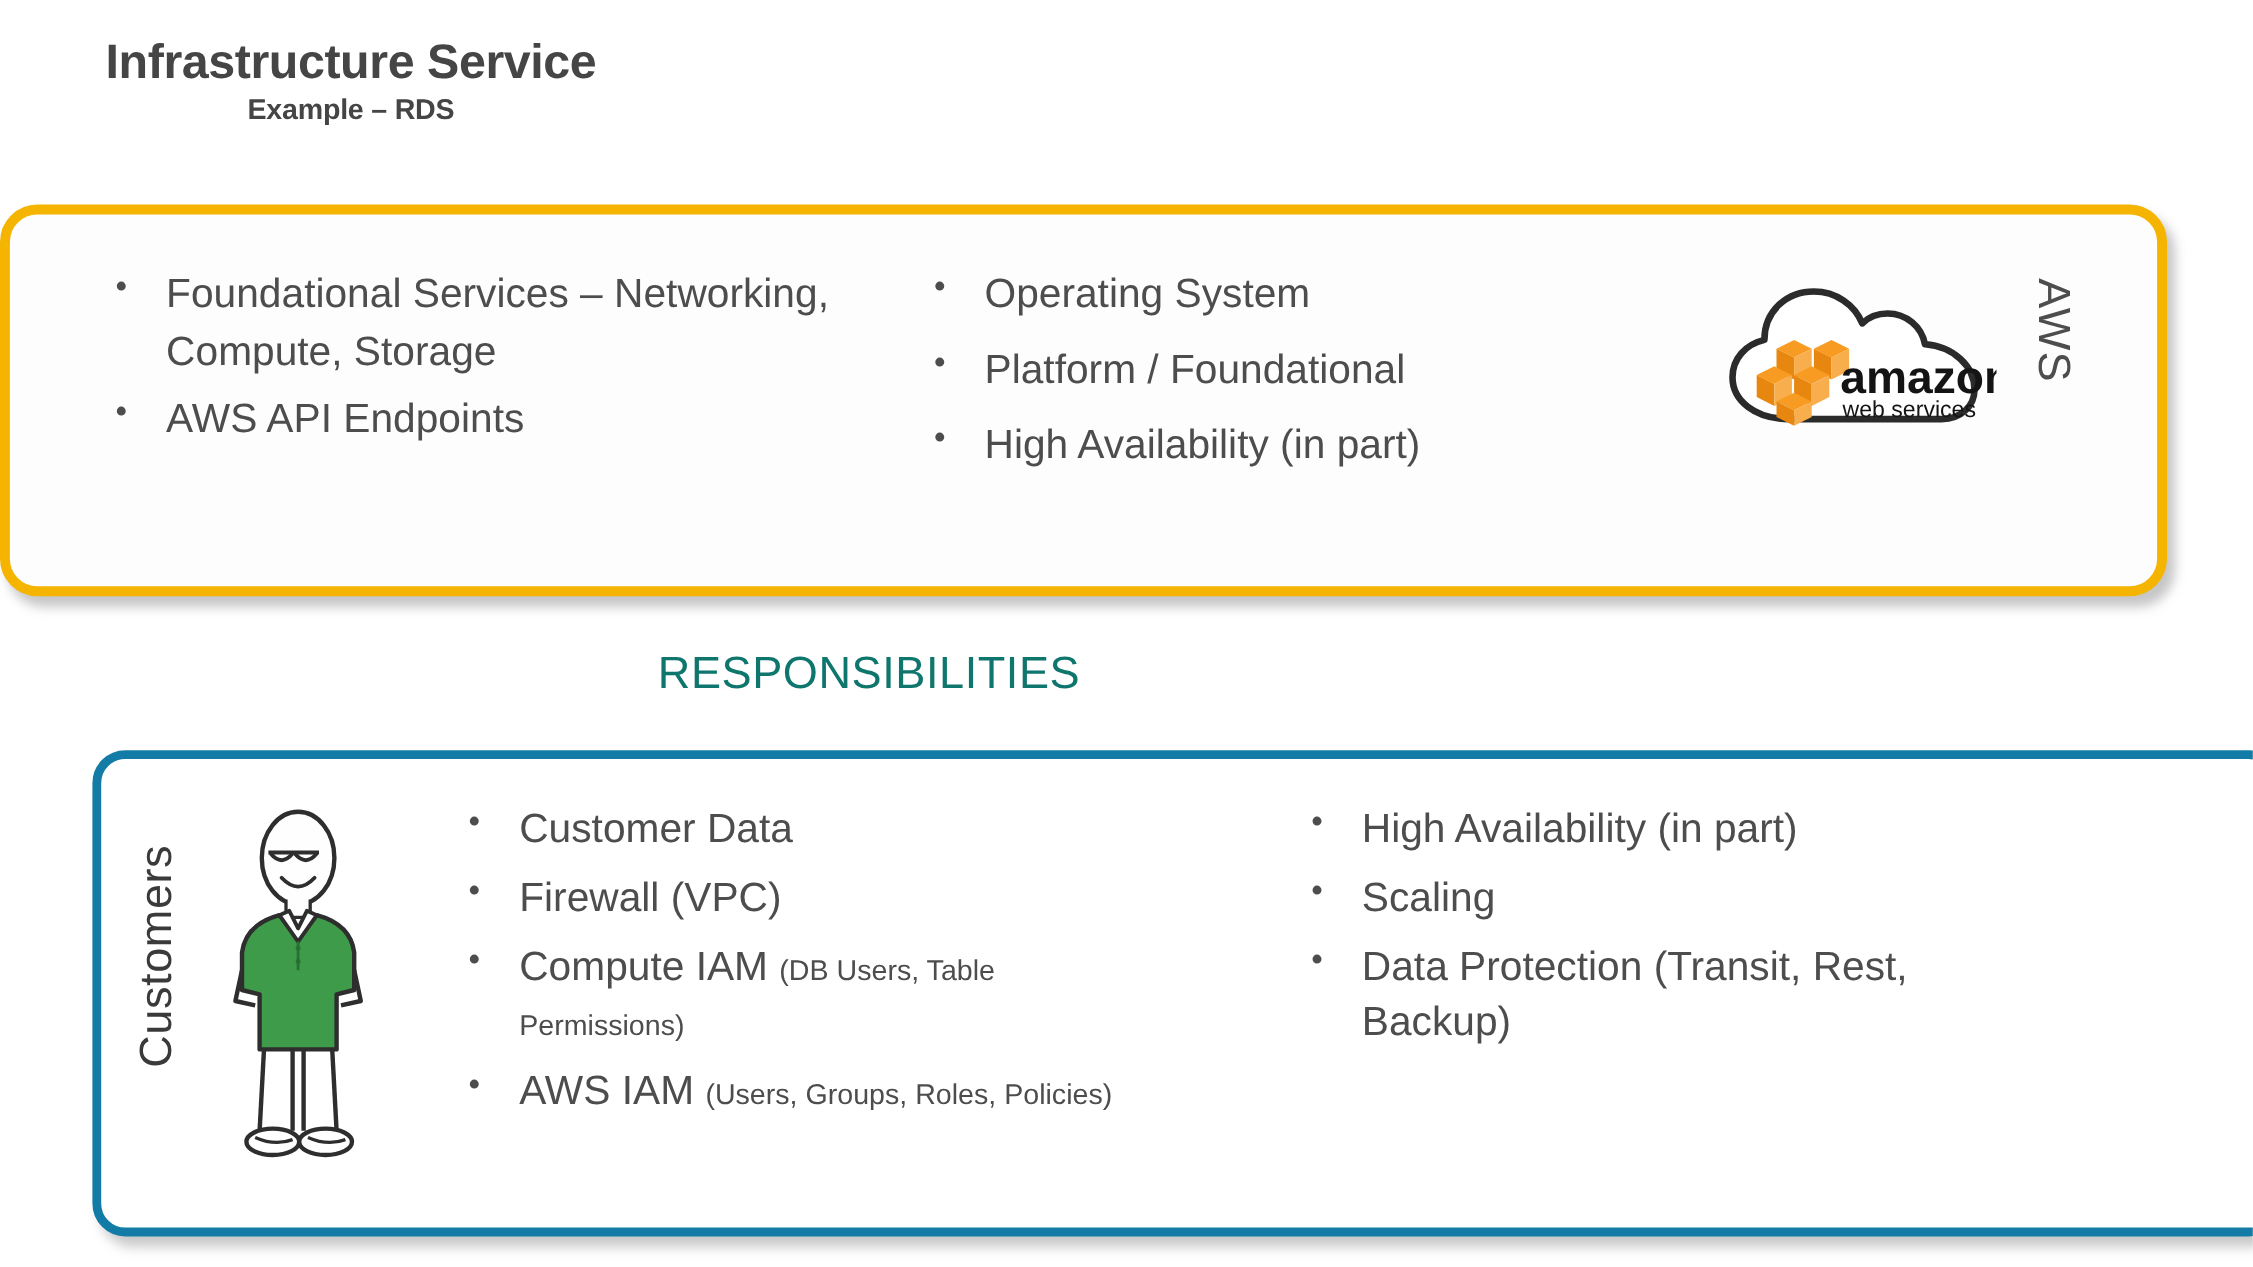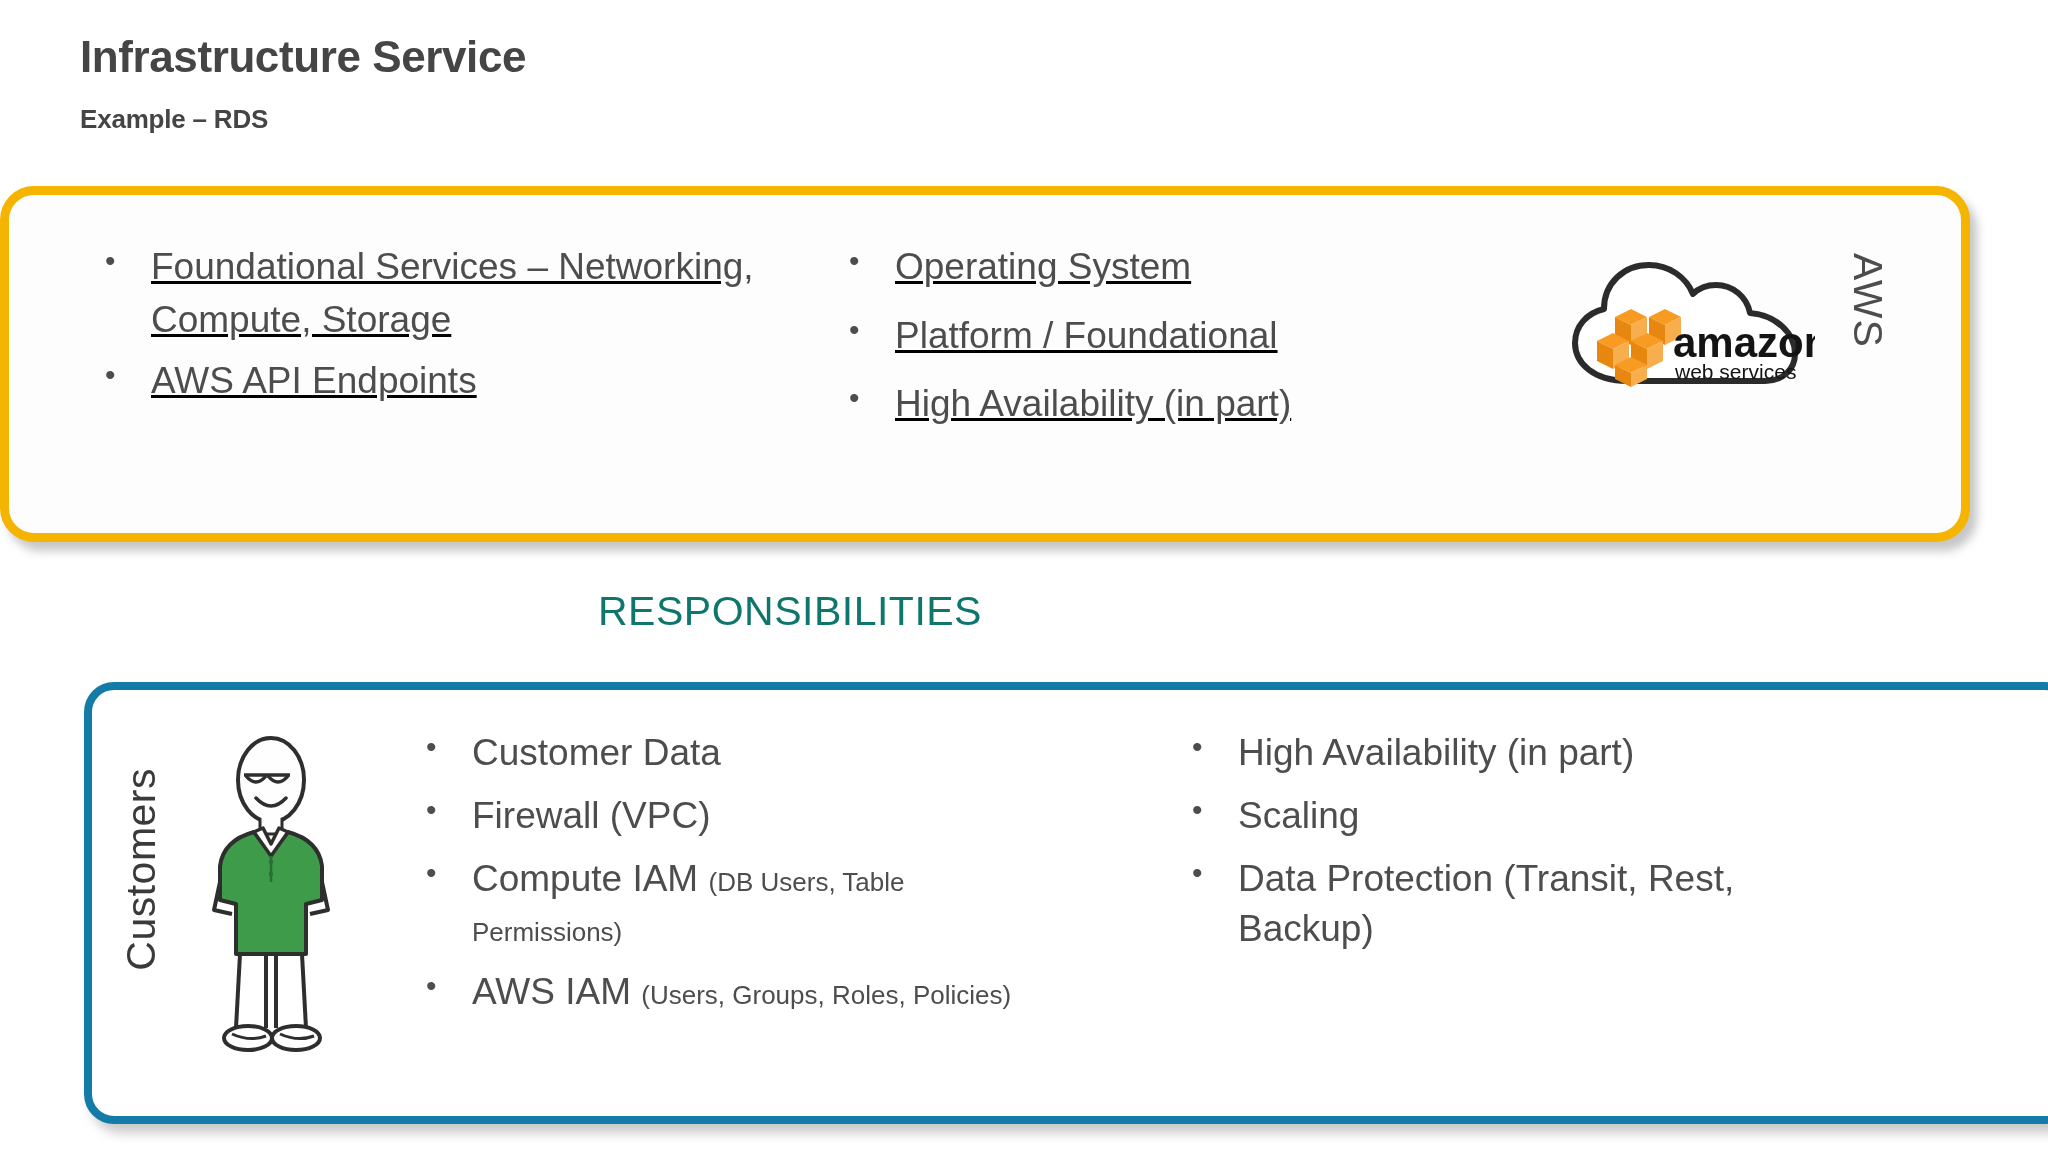--- a/index.html
+++ b/index.html
@@ -5,42 +5,41 @@
   * { box-sizing: border-box; margin: 0; padding: 0; }
   html, body {
     width: 2048px; height: 1152px;
     background: #ffffff;
     font-family: "Liberation Sans", sans-serif;
     overflow: hidden;
   }
   .slide { position: relative; width: 2048px; height: 1152px; background: #ffffff; }
 
   
-  .header { position: absolute; left: 80px; top: 34px; }
+  .header { position: absolute; left: 96px; top: 34px; text-align: center; }
   .title {
     font-size: 44px; font-weight: bold; color: #454545;
     letter-spacing: -0.4px; line-height: 1.06;
   }
   .subtitle {
     font-size: 26px; font-weight: bold; color: #454545;
-    margin-top: 23px; letter-spacing: -0.2px;
+    margin-top: 3px; letter-spacing: -0.2px;
   }
 
   
   .aws-panel {
     position: absolute; left: 0px; top: 186px;
     width: 1970px; height: 356px;
     background: #fdfdfd;
     border: 9px solid #f5b400;
     border-radius: 34px;
     box-shadow: 7px 9px 10px rgba(120,120,120,0.42);
   }
   .col {
     position: absolute;
-    text-decoration: underline;
   }
   .aws-col-left  { left: 84px;  top: 46px;  width: 690px; }
   .aws-col-right { left: 828px; top: 46px;  width: 620px; }
 
   ul.bullets { list-style: none; }
   ul.bullets li {
     position: relative;
     padding-left: 58px;
     color: #4d4d4d;
     font-size: 37px;

